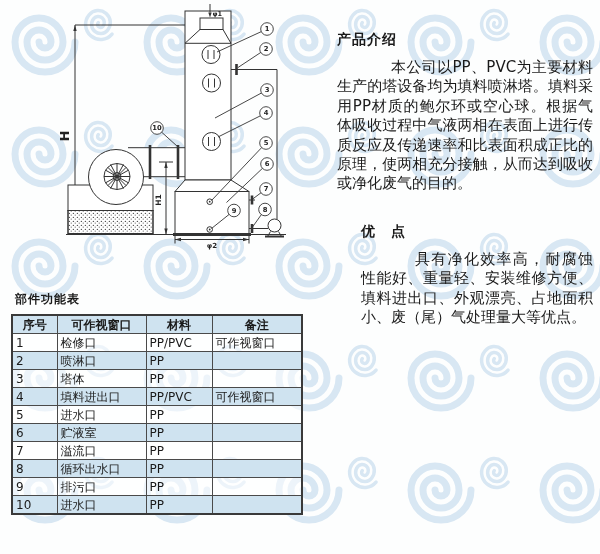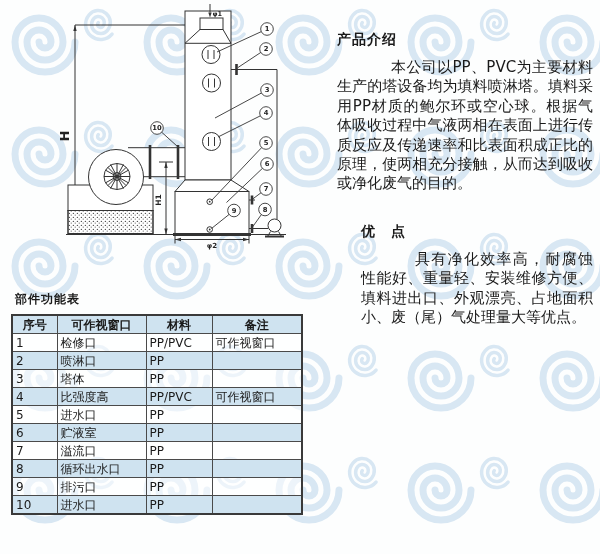--- a/index.html
+++ b/index.html
@@ -258,21 +258,21 @@
             <td></td>
           </tr>
         <tr>
             <td>3</td>
             <td>塔体</td>
             <td>PP</td>
             <td></td>
           </tr>
         <tr>
             <td>4</td>
-            <td>比强度高</td>
+            <td>填料进出口</td>
             <td>PP/PVC</td>
             <td>可作视窗口</td>
           </tr>
         <tr>
             <td>5</td>
             <td>进水口</td>
             <td>PP</td>
             <td></td>
           </tr>
         <tr>

